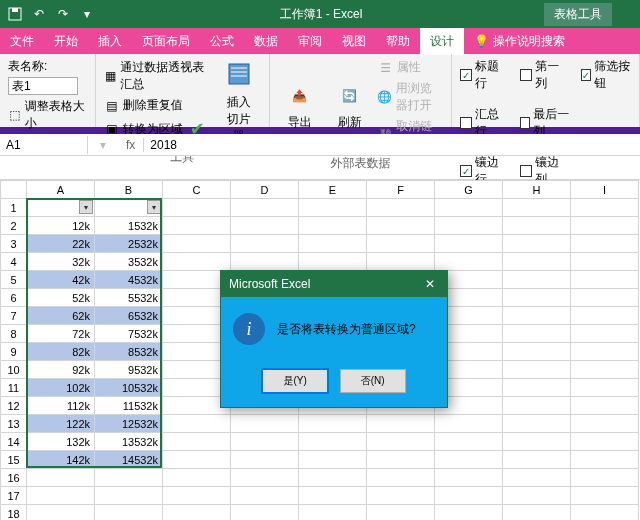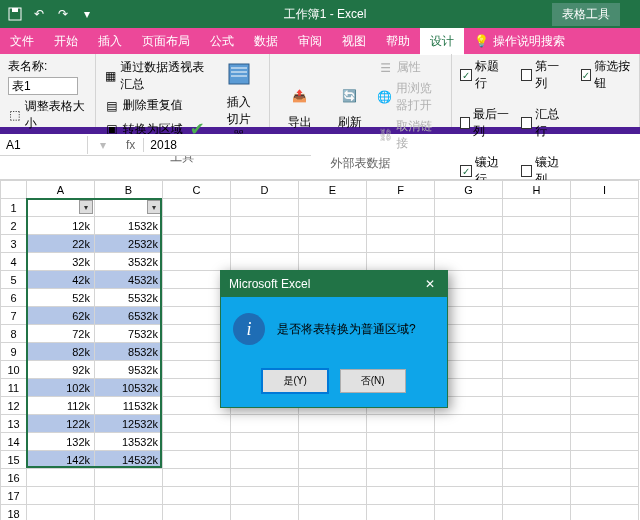--- a/index.html
+++ b/index.html
@@ -1,21 +1,21 @@
 <!DOCTYPE html>
 <html><head>
 <meta charset="utf-8">
 <style>
 *{margin:0;padding:0;box-sizing:border-box;font-family:"Microsoft YaHei","Segoe UI",sans-serif;font-size:12px}
 body{background:#fff;width:640px;height:520px;overflow:hidden;position:relative}
 .titlebar{background:#217346;height:28px;display:flex;align-items:center;color:#fff;padding:0 4px}
 .qat{display:flex;gap:2px;align-items:center}
 .qat-btn{width:22px;height:22px;display:flex;align-items:center;justify-content:center;color:#fff}
 .title-center{flex:1;text-align:center;font-size:12px}
-.context-tab{background:#4a8b6f;padding:3px 10px;color:#fff;margin-right:16px}
+.context-tab{background:#4a8b6f;padding:3px 10px;color:#fff;margin-right:24px}
 .tabs{background:#ec4899;height:26px;display:flex;align-items:center;color:#fff}
 .tab{padding:5px 10px;cursor:pointer;font-size:12px}
 .tab.active{background:#fff;color:#217346}
 .tab.tell{display:flex;align-items:center;gap:4px}
 .ribbon{background:#f3f3f3;border-bottom:7px solid #4c1d95;height:80px;display:flex}
 .group{border-right:1px solid #d4d4d4;padding:4px 8px 2px;display:flex;flex-direction:column;justify-content:space-between}
 .group-label{text-align:center;font-size:12px;color:#666;margin-top:2px}
 .group-content{display:flex;gap:6px;flex:1}
 .prop-col{display:flex;flex-direction:column;gap:2px;font-size:11px}
 .prop-input{width:70px;border:1px solid #ababab;padding:1px 3px;background:#fff}
@@ -167,42 +167,42 @@
       <div class="check-item">
           <span class="checkbox"></span>
           <span>第一列</span>
         </div>
       <div class="check-item">
           <span class="checkbox checked"></span>
           <span>筛选按钮</span>
         </div>
       <div class="check-item">
           <span class="checkbox"></span>
+          <span>汇总行</span>
+        </div>
+      <div class="check-item">
+          <span class="checkbox"></span>
           <span>最后一列</span>
-        </div>
-      <div class="check-item">
-          <span class="checkbox"></span>
-          <span>汇总行</span>
         </div>
       <div></div>
       <div class="check-item">
           <span class="checkbox checked"></span>
           <span>镶边行</span>
         </div>
       <div class="check-item">
           <span class="checkbox"></span>
           <span>镶边列</span>
         </div>
     </div>
     <div class="group-label">表格样式选项</div>
   </div>
 </div>
 
 <div class="formula-wrapper">
-  <div style="display:flex;flex-direction:row;width:100%">
+  <div style="display:flex;flex-direction:column;width:100%">
     <div class="formula-bar">
       <div class="name-box">A1</div>
       <div style="width:30px;text-align:center;color:#bbb">▾</div>
       <div class="fx-label">fx</div>
       <input class="fx-input" value="2018" style="">
     </div>
     <div style="flex:1"></div>
   </div>
 </div>
 

